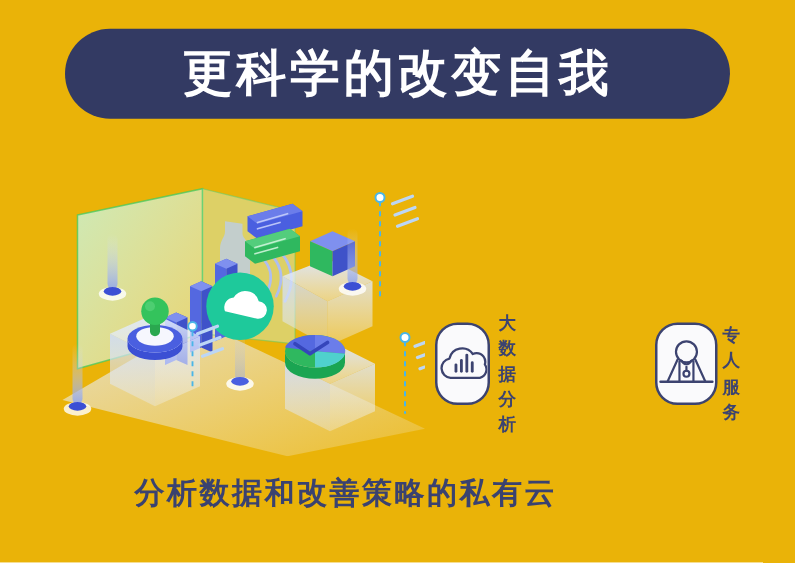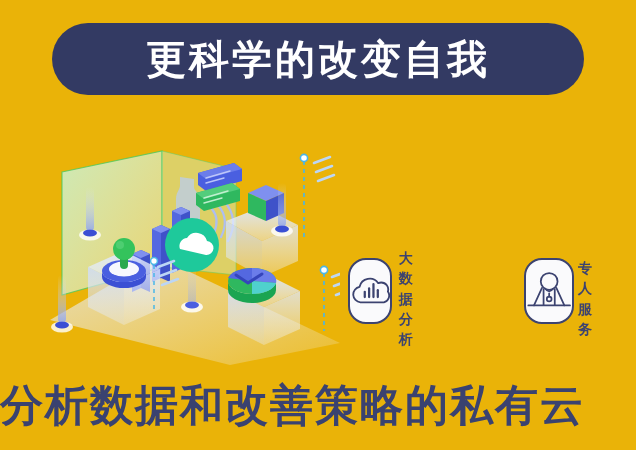--- a/index.html
+++ b/index.html
@@ -40,21 +40,21 @@
   }
 
   
   .headline {
     position: absolute;
     left: 0;
     top: 382px;
     width: 553px;
     text-align: center;
     color: #3a4270;
-    font-size: 43px;
+    font-size: 24px;
     font-weight: 700;
     letter-spacing: 2px;
     line-height: 1.1;
     white-space: nowrap;
   }
 
   
   .illus {
     position: absolute;
     left: 40px;

